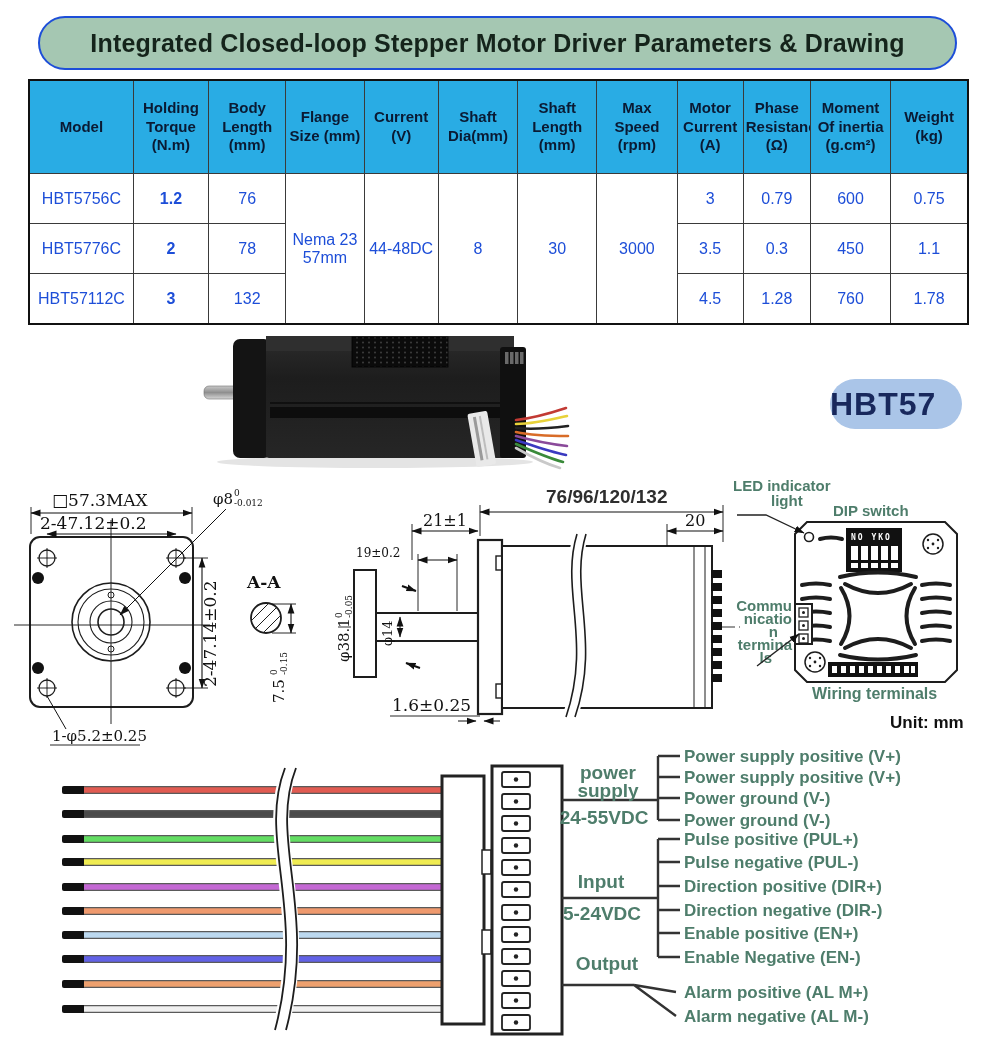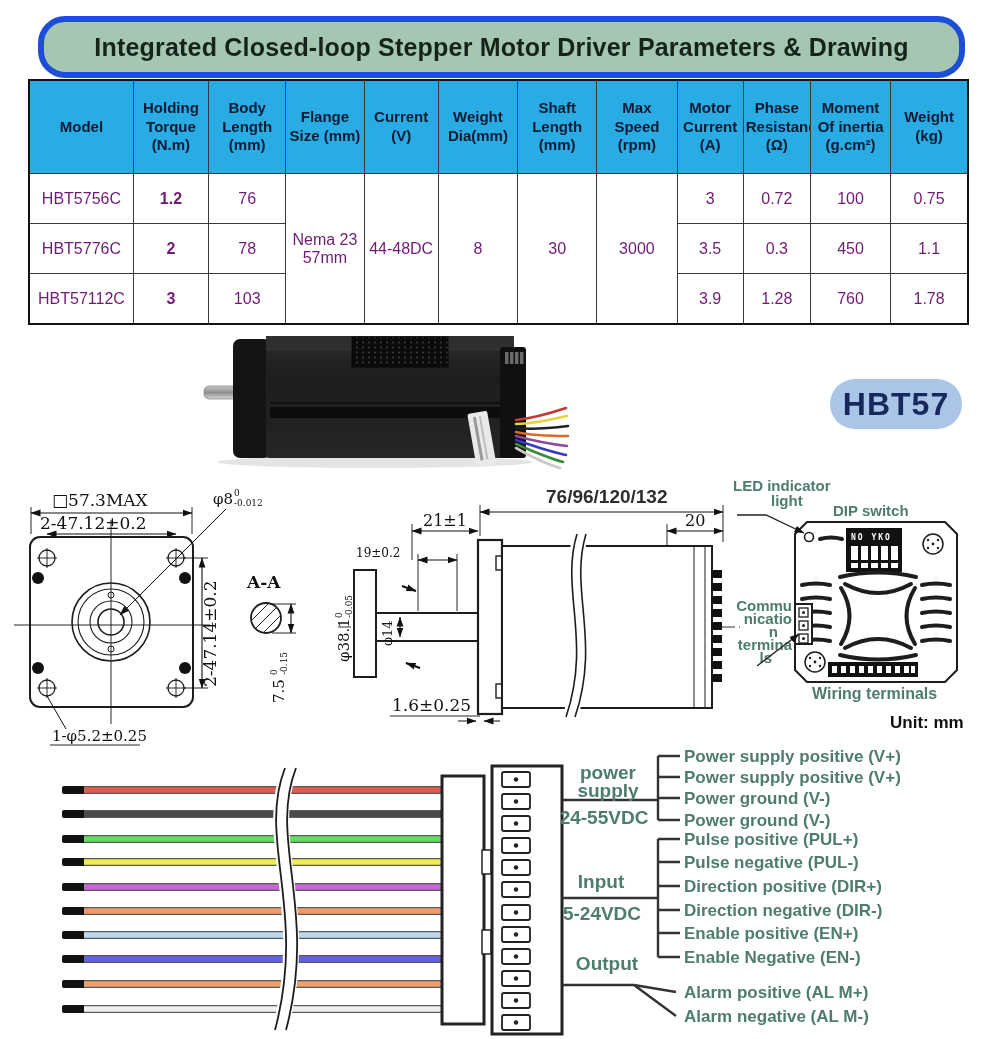--- a/index.html
+++ b/index.html
@@ -1,37 +1,37 @@
 <!DOCTYPE html>
 <html><head>
 <meta charset="utf-8">
 <style>
   html,body{margin:0;padding:0;background:#fff;}
   #page{position:relative;width:1000px;height:1039px;background:#fff;overflow:hidden;
         font-family:"Liberation Sans",sans-serif;}
 
   
   .banner{position:absolute;left:38px;top:16px;width:915px;height:50px;
-          background:#a5c7b2;border:6px solid #1d4ed8;border-radius:27px;
+          background:#a5c7b2;border:2px solid #1d4ed8;border-radius:27px;
           display:flex;align-items:center;justify-content:center;}
   .banner span{font-size:25px;font-weight:bold;color:#15241b;letter-spacing:.2px;}
 
   
   table.spec{position:absolute;left:28px;top:79px;width:941px;border-collapse:collapse;
              table-layout:fixed;border:2px solid #111;}
   .spec th,.spec td{border:1px solid #3a3a3a;text-align:center;vertical-align:middle;
                     padding:0 2px;overflow:hidden;}
   .spec th{background:#29ace4;color:#0a1a33;font-size:15px;font-weight:bold;
            height:92px;line-height:1.25;}
-  .spec td{background:#fff;color:#701a75;font-size:16px;height:49px;text-align:center;}
+  .spec td{background:#fff;color:#1d4ed8;font-size:16px;height:49px;text-align:center;}
   .spec td.b{font-weight:bold;}
 
   
   .badge{position:absolute;left:830px;top:379px;width:132px;height:50px;border-radius:25px;
-         background:#aac5e8;display:flex;align-items:center;justify-content:center;}
+         background:#aac5e8;display:flex;align-items:center;}
   .badge span{font-size:32px;font-weight:bold;color:#18285c;letter-spacing:1px;}
 
   svg{position:absolute;}
   
   .dimtxt{font-family:"DejaVu Serif",serif;fill:#111;}
   .t17{font-size:17px;} .t16{font-size:16px;} .t15{font-size:15px;}
   .t13{font-size:13px;} .t12{font-size:12px;} .t9{font-size:9px;}
   .blk{font-family:"Liberation Sans",sans-serif;font-weight:bold;fill:#2e2e2e;}
   .glabel{font-family:"Liberation Sans",sans-serif;font-weight:bold;fill:#4e7d6b;}
   .g15{font-size:15px;} .g16{font-size:16px;}
@@ -65,58 +65,58 @@
         <col style="width:80px">
         <col style="width:77px">
     </colgroup>
     <thead>
       <tr>
         <th>Model</th>
         <th>Holding Torque (N.m)</th>
         <th>Body Length (mm)</th>
         <th>Flange Size (mm)</th>
         <th>Current (V)</th>
-        <th>Weight Dia(mm)</th>
+        <th>Shaft Dia(mm)</th>
         <th>Shaft Length (mm)</th>
         <th>Max Speed (rpm)</th>
         <th>Motor Current (A)</th>
         <th>Phase Resistance (Ω)</th>
         <th>Moment Of inertia (g.cm²)</th>
         <th>Weight (kg)</th>
       </tr>
     </thead>
     <tbody>
       <tr>
         <td>HBT5756C</td>
         <td class="b">1.2</td>
         <td>76</td>
         <td rowspan="3">Nema 23 57mm</td>
         <td rowspan="3">44-48DC</td>
         <td rowspan="3">8</td>
         <td rowspan="3">30</td>
         <td rowspan="3">3000</td>
         <td>3</td>
-        <td>0.72</td>
-        <td>100</td>
+        <td>0.79</td>
+        <td>600</td>
         <td>0.75</td>
       </tr>
       <tr>
         <td>HBT5776C</td>
         <td class="b">2</td>
         <td>78</td>
         <td>3.5</td>
         <td>0.3</td>
         <td>450</td>
         <td>1.1</td>
       </tr>
       <tr>
         <td>HBT57112C</td>
         <td class="b">3</td>
-        <td>103</td>
-        <td>3.9</td>
+        <td>132</td>
+        <td>4.5</td>
         <td>1.28</td>
         <td>760</td>
         <td>1.78</td>
       </tr>
     </tbody>
   </table>
 
   <svg style="left:150px;top:322px;" width="420" height="152" viewBox="150 322 420 152">
     <defs>
       <linearGradient id="shaftGrad" x1="0" y1="0" x2="0" y2="1">

